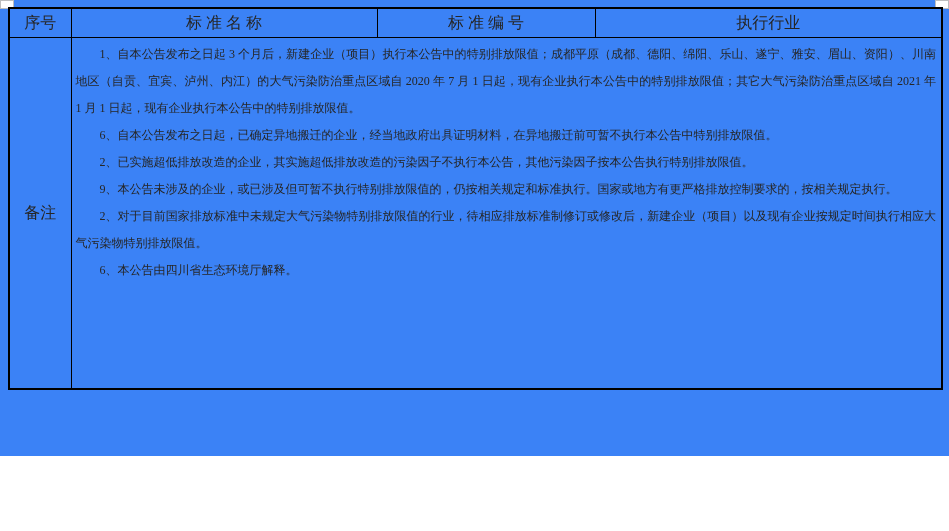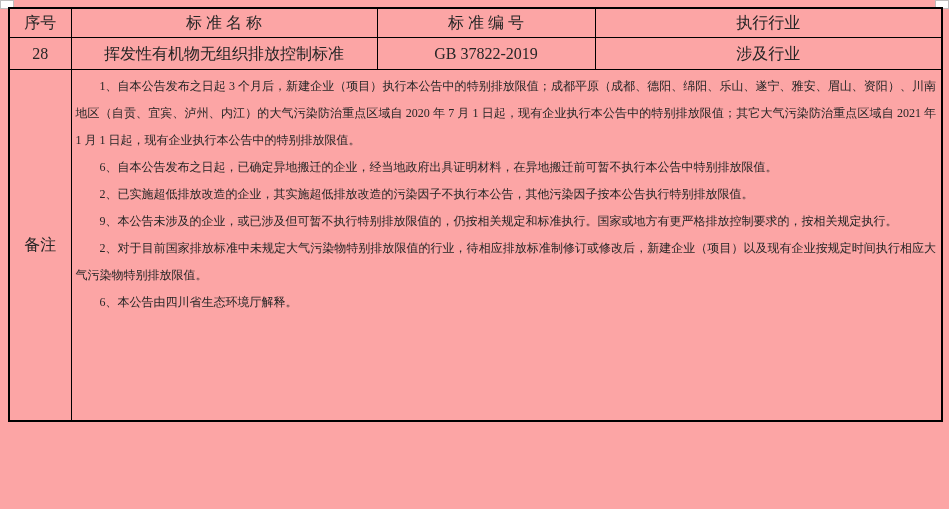--- a/index.html
+++ b/index.html
@@ -3,22 +3,22 @@
 <meta charset="utf-8">
 <style>
   html, body {
     margin: 0;
     padding: 0;
     background: #ffffff;
   }
   .page {
     position: relative;
     width: 949px;
-    height: 509px;
-    background: #fca5a5;
+    height: 456px;
+    background: #3b82f6;
     font-family: "Liberation Serif", "DejaVu Serif", serif;
     color: #262626;
     overflow: hidden;
   }
   
   .artifact {
     position: absolute;
     top: 0;
     width: 12px;
     height: 7px;
@@ -89,26 +89,20 @@
         <tr class="h-row">
       <td>序号</td>
       <td>标 准 名 称</td>
       <td>标 准 编 号</td>
       <td>执行行业</td>
     </tr>
 
 
 
 
-    <tr class="r-short">
-      <td>28</td>
-      <td>挥发性有机物无组织排放控制标准</td>
-      <td>GB 37822-2019</td>
-      <td>涉及行业</td>
-    </tr>
 
     <tr>
       <td class="notes-label">备注</td>
       <td class="notes-body" colspan="3">
         <p>1、自本公告发布之日起 3 个月后，新建企业（项目）执行本公告中的特别排放限值；成都平原（成都、德阳、绵阳、乐山、遂宁、雅安、眉山、资阳）、川南地区（自贡、宜宾、泸州、内江）的大气污染防治重点区域自 2020 年 7 月 1 日起，现有企业执行本公告中的特别排放限值；其它大气污染防治重点区域自 2021 年 1 月 1 日起，现有企业执行本公告中的特别排放限值。</p>
         <p>6、自本公告发布之日起，已确定异地搬迁的企业，经当地政府出具证明材料，在异地搬迁前可暂不执行本公告中特别排放限值。</p>
         <p>2、已实施超低排放改造的企业，其实施超低排放改造的污染因子不执行本公告，其他污染因子按本公告执行特别排放限值。</p>
         <p>9、本公告未涉及的企业，或已涉及但可暂不执行特别排放限值的，仍按相关规定和标准执行。国家或地方有更严格排放控制要求的，按相关规定执行。</p>
         <p>2、对于目前国家排放标准中未规定大气污染物特别排放限值的行业，待相应排放标准制修订或修改后，新建企业（项目）以及现有企业按规定时间执行相应大气污染物特别排放限值。</p>
         <p>6、本公告由四川省生态环境厅解释。</p>

